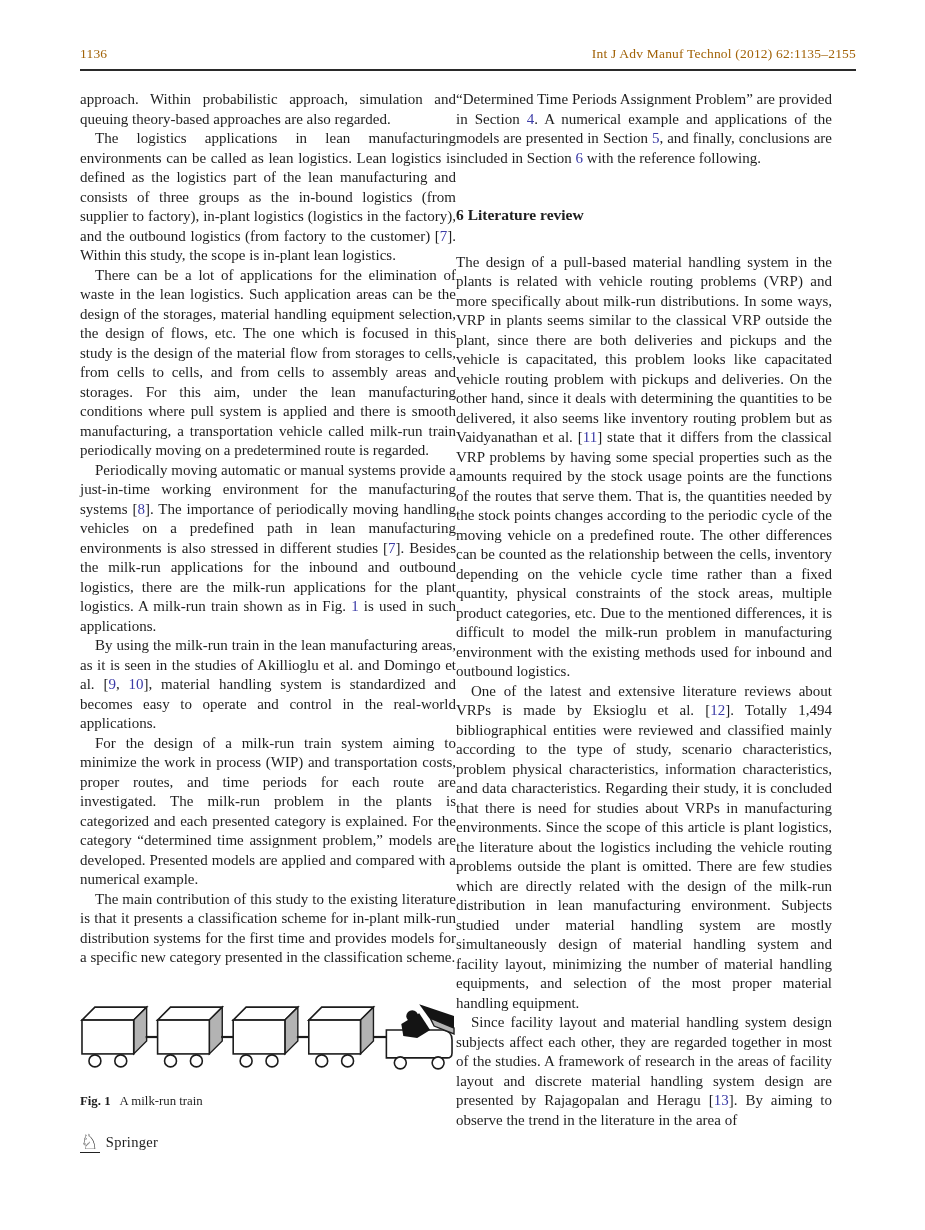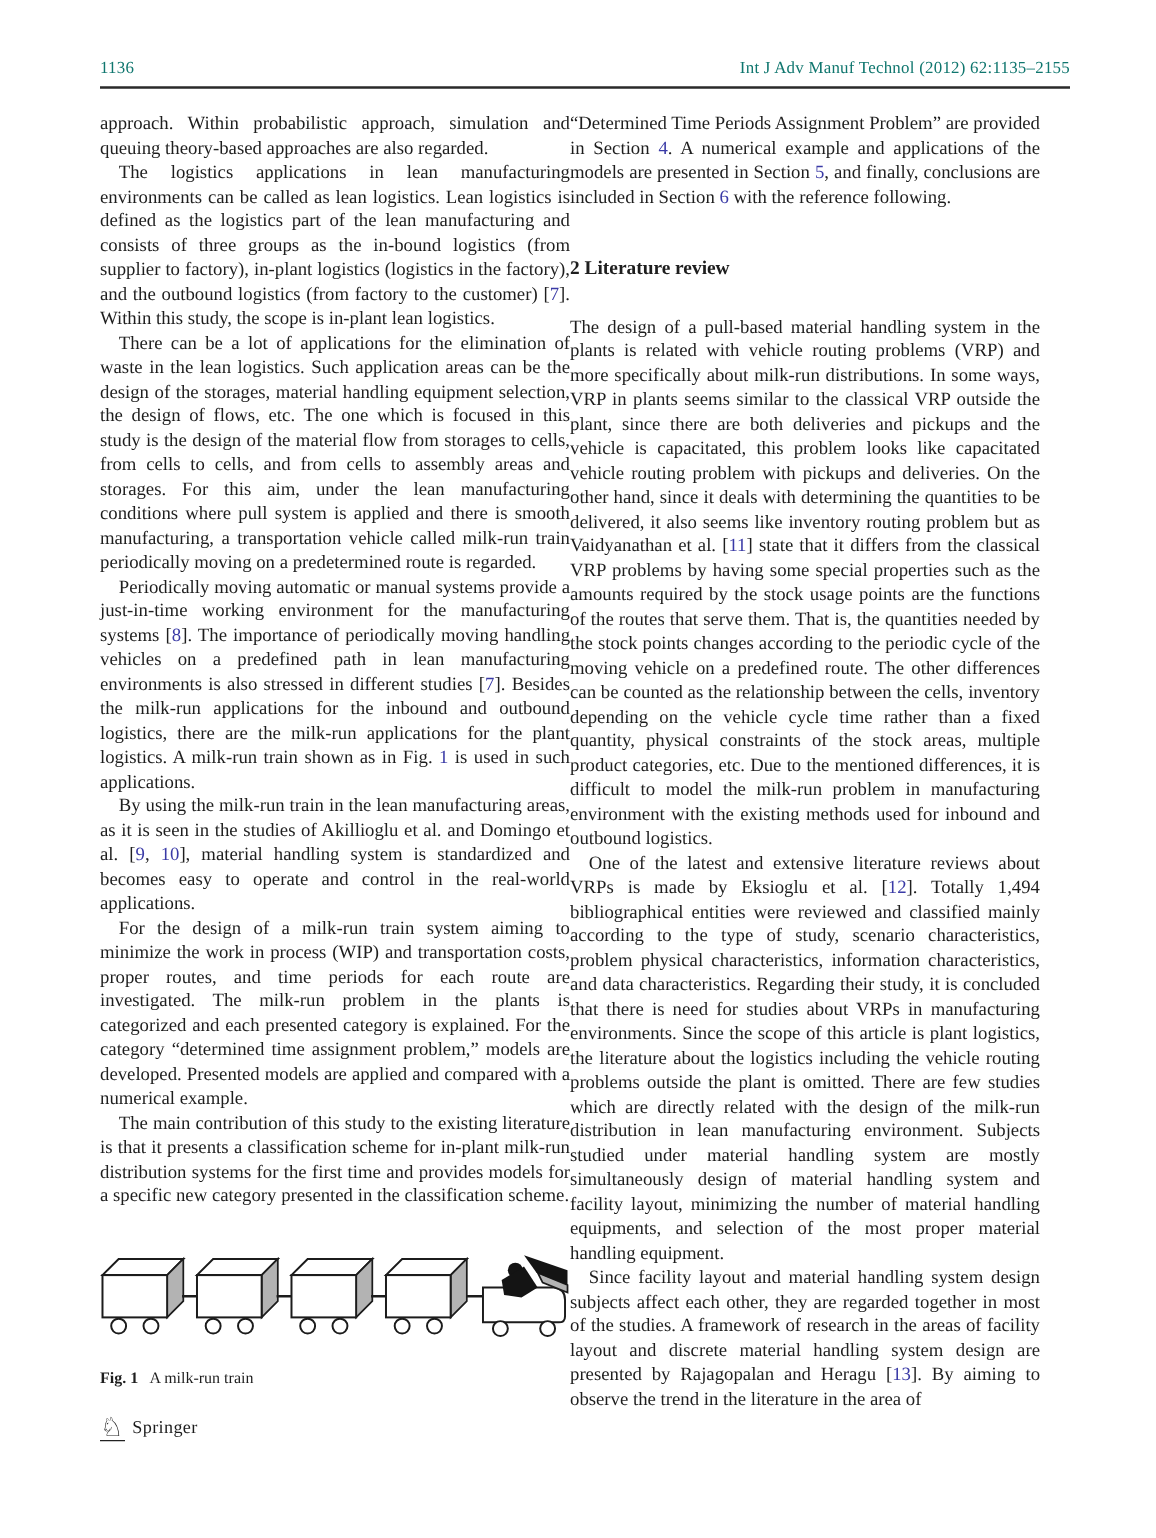--- a/index.html
+++ b/index.html
@@ -3,21 +3,21 @@
 <meta charset="utf-8">
 <style>
   html,body{margin:0;padding:0;}
   body{
     width:925px;height:1230px;position:relative;background:#ffffff;
     font-family:"Liberation Serif","DejaVu Serif",serif;color:#1e1e1e;
     overflow:hidden;
   }
   .page{position:absolute;left:80px;top:46px;width:776px;}
   .header{display:flex;justify-content:space-between;align-items:baseline;
-    font-size:13.5px;letter-spacing:.2px;color:#0f766e;}
+    font-size:13.5px;letter-spacing:.2px;color:#a16207;}
   .header-rule{border:none;border-top:2px solid #2a2a2a;margin:7px 0 0 0;}
   .columns{display:flex;margin-top:19px;}
   .column{width:376px;font-size:15px;line-height:19.5px;text-align:justify;
     hyphens:auto;-webkit-hyphens:auto;}
   .column p{margin:0;}
   .column p.indent{text-indent:15px;}
   .column h2{font-size:15.5px;font-weight:bold;margin:37px 0 28px 0;text-align:left;}
   .ref-link{color:#3a3aa6;cursor:pointer;}
   .figure-block{margin-top:33px;width:378px;}
   .figure-caption{margin-top:12px;font-size:12.8px;text-align:left;}
@@ -87,21 +87,21 @@
             <circle cx="360" cy="62" r="6" class="outline"></circle>
           </svg>
         <div class="figure-caption">
           <span class="cap-label">Fig. 1</span><span>A milk-run train</span>
         </div>
       </div>
     </div>
     <div class="column">
       <div id="col-right">
           <p><span>“Determined Time Periods Assignment Problem” are provided in Section </span><span class="ref-link">4</span><span>. A numerical example and applications of the models are presented in Section </span><span class="ref-link">5</span><span>, and finally, conclusions are included in Section </span><span class="ref-link">6</span><span> with the reference following.</span></p>
-          <h2>2 Literature review</h2>
+          <h2>6 Literature review</h2>
           <p><span>The design of a pull-based material handling system in the plants is related with vehicle routing problems (VRP) and more specifically about milk-run distributions. In some ways, VRP in plants seems similar to the classical VRP outside the plant, since there are both deliveries and pickups and the vehicle is capacitated, this problem looks like capacitated vehicle routing problem with pickups and deliveries. On the other hand, since it deals with determining the quantities to be delivered, it also seems like inventory routing problem but as Vaidyanathan et al. [</span><span class="ref-link">11</span><span>] state that it differs from the classical VRP problems by having some special properties such as the amounts required by the stock usage points are the functions of the routes that serve them. That is, the quantities needed by the stock points changes according to the periodic cycle of the moving vehicle on a predefined route. The other differences can be counted as the relationship between the cells, inventory depending on the vehicle cycle time rather than a fixed quantity, physical constraints of the stock areas, multiple product categories, etc. Due to the mentioned differences, it is difficult to model the milk-run problem in manufacturing environment with the existing methods used for inbound and outbound logistics.</span></p>
           <p class="indent"><span>One of the latest and extensive literature reviews about VRPs is made by Eksioglu et al. [</span><span class="ref-link">12</span><span>]. Totally 1,494 bibliographical entities were reviewed and classified mainly according to the type of study, scenario characteristics, problem physical characteristics, information characteristics, and data characteristics. Regarding their study, it is concluded that there is need for studies about VRPs in manufacturing environments. Since the scope of this article is plant logistics, the literature about the logistics including the vehicle routing problems outside the plant is omitted. There are few studies which are directly related with the design of the milk-run distribution in lean manufacturing environment. Subjects studied under material handling system are mostly simultaneously design of material handling system and facility layout, minimizing the number of material handling equipments, and selection of the most proper material handling equipment.</span></p>
           <p class="indent"><span>Since facility layout and material handling system design subjects affect each other, they are regarded together in most of the studies. A framework of research in the areas of facility layout and discrete material handling system design are presented by Rajagopalan and Heragu [</span><span class="ref-link">13</span><span>]. By aiming to observe the trend in the literature in the area of</span></p>
         </div>
     </div>
   </div>
 </div>
 
 <div class="footer">
   <span class="spr-icon">♘</span>

